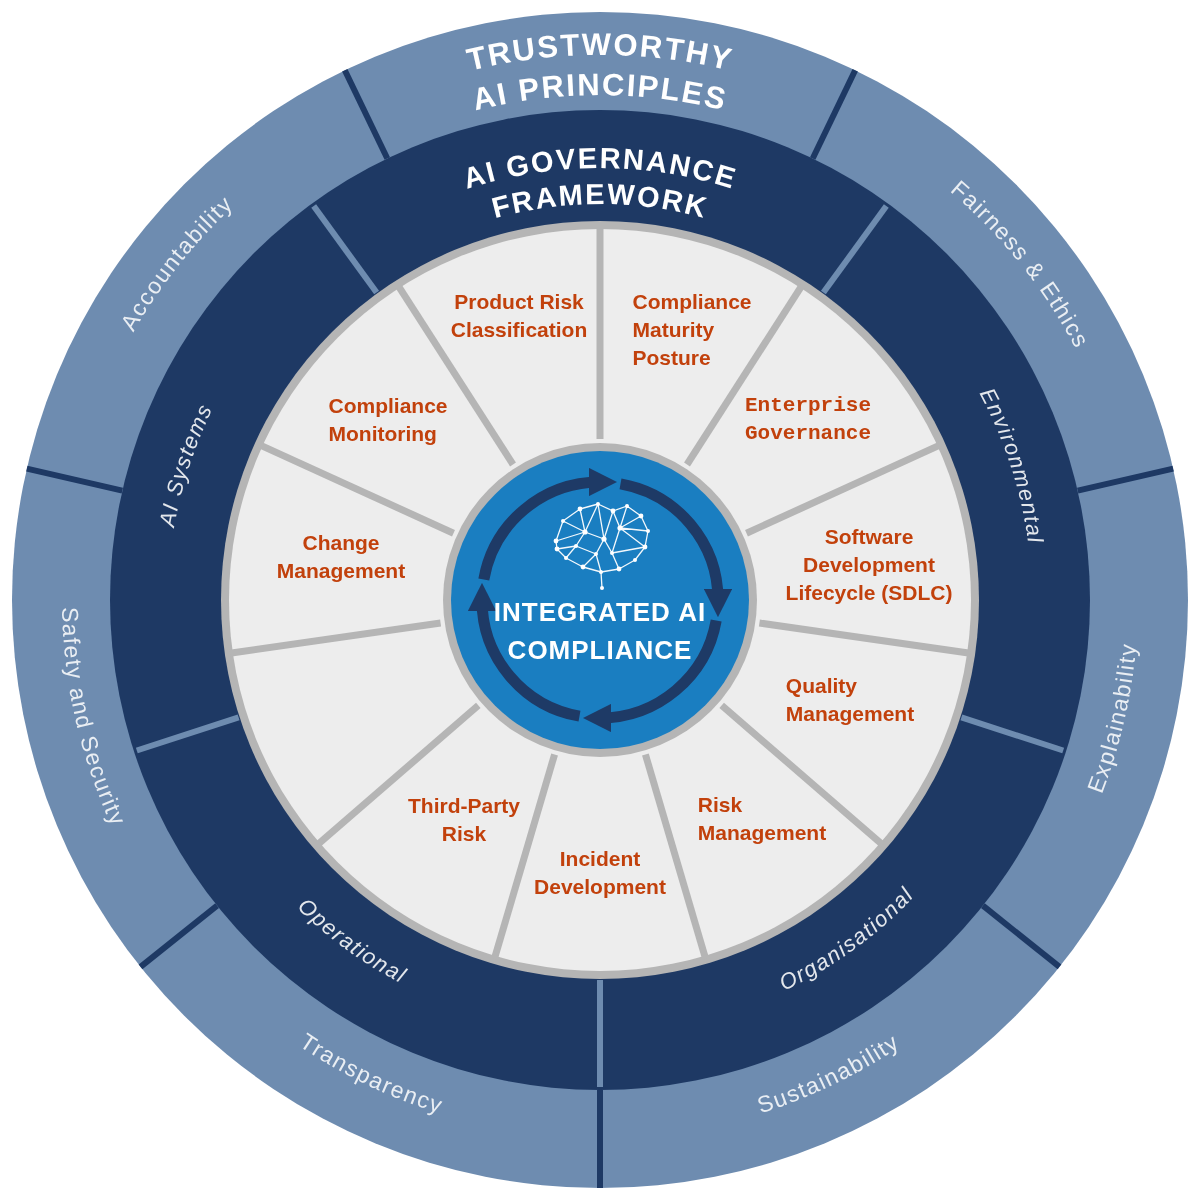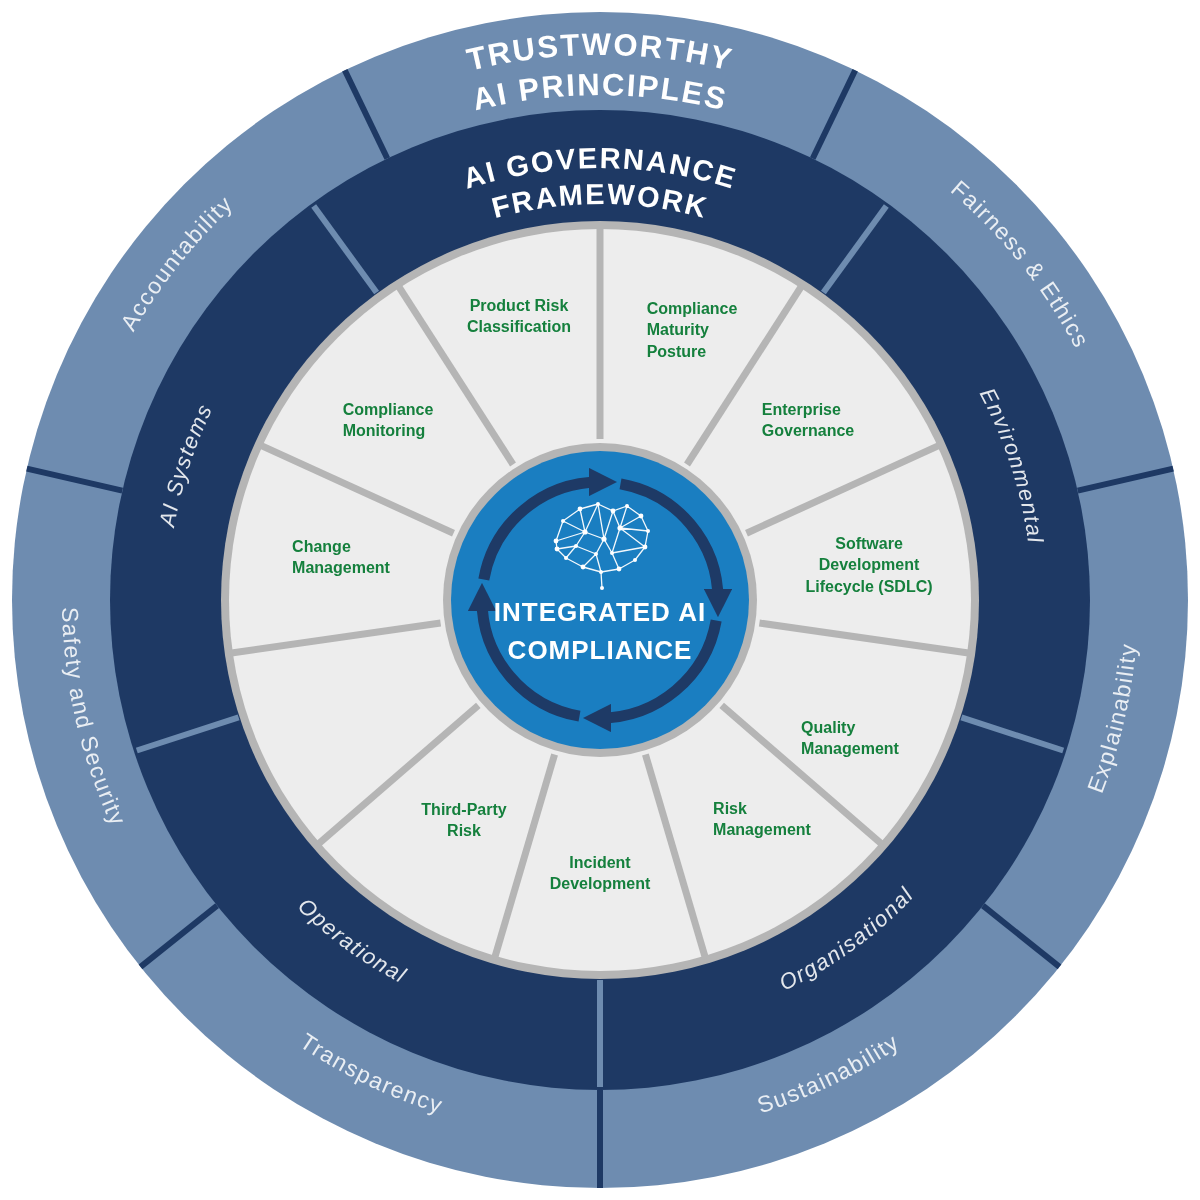--- a/index.html
+++ b/index.html
@@ -1,20 +1,20 @@
 <!DOCTYPE html>
 <html><head>
 <meta charset="utf-8">
 <style>
   html,body{margin:0;padding:0;background:#ffffff;}
   .stage{position:relative;width:1200px;height:1200px;background:#ffffff;overflow:hidden;
          font-family:"Liberation Sans",sans-serif;}
   .stage svg{position:absolute;left:0;top:0;}
   .wedge-label{position:absolute;transform:translate(-50%,-50%);white-space:pre-line;
-    color:#15803d;font-size:16px;font-weight:600;line-height:1.33;text-align:center;}
+    color:#c2410c;font-size:21px;font-weight:600;line-height:1.33;text-align:center;}
   .wedge-label.align-left{text-align:left;}
   .svg-title{font-weight:bold;fill:#ffffff;letter-spacing:2px;}
   .ring-label{fill:rgba(255,255,255,0.85);font-size:23px;letter-spacing:1.5px;}
   .gov-label{fill:rgba(255,255,255,0.88);font-size:22px;font-style:italic;letter-spacing:1.5px;}
   .hub-text{font-weight:bold;fill:#ffffff;font-size:26px;letter-spacing:1px;text-anchor:middle;}
 </style>
 </head>
 <body>
 
 <div class="stage">
@@ -140,31 +140,31 @@
   <text class="gov-label"><textPath href="#arc-environmental" startOffset="50%" text-anchor="middle">Environmental</textPath></text>
   <text class="gov-label"><textPath href="#arc-operational" startOffset="50%" text-anchor="middle">Operational</textPath></text>
   <text class="gov-label"><textPath href="#arc-organisational" startOffset="50%" text-anchor="middle">Organisational</textPath></text>
 </svg>
 
 <div class="wedge-label" style="left:519px;top:316px;">Product Risk
 Classification</div>
 <div class="wedge-label align-left" style="left:692px;top:330px;">Compliance
 Maturity
 Posture</div>
-<div class="wedge-label align-left" style="left:808px;top:420px;">Enterprise
+<div class="wedge-label align-left" style="left:808px;top:420px;font-family:Liberation Mono, monospace;">Enterprise
 Governance</div>
 <div class="wedge-label align-left" style="left:869px;top:565px;text-align:center;">Software
 Development
 Lifecycle (SDLC)</div>
-<div class="wedge-label align-left" style="left:850px;top:700px;margin-top:38px;">Quality
+<div class="wedge-label align-left" style="left:850px;top:700px;">Quality
 Management</div>
 <div class="wedge-label align-left" style="left:762px;top:819px;">Risk
 Management</div>
 <div class="wedge-label" style="left:600px;top:873px;">Incident
 Development</div>
 <div class="wedge-label" style="left:464px;top:820px;">Third-Party
 Risk</div>
-<div class="wedge-label align-left" style="left:341px;top:557px;">Change
+<div class="wedge-label align-left" style="left:341px;top:557px;text-align:center;">Change
 Management</div>
 <div class="wedge-label align-left" style="left:388px;top:420px;">Compliance
 Monitoring</div>
 
 </div>
 
 </body></html>

